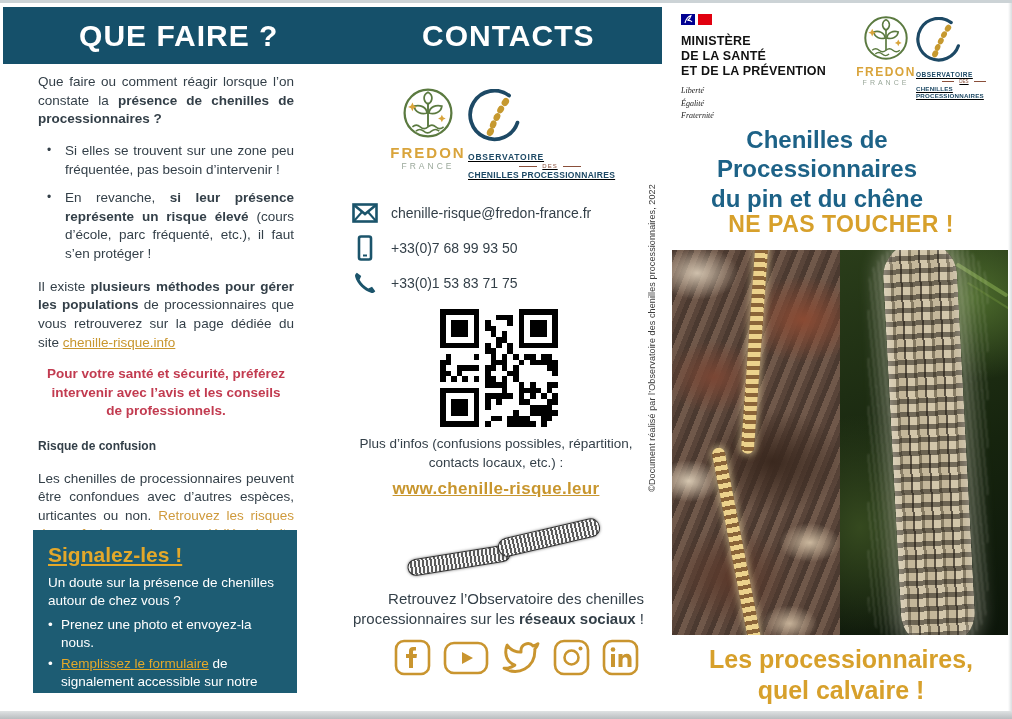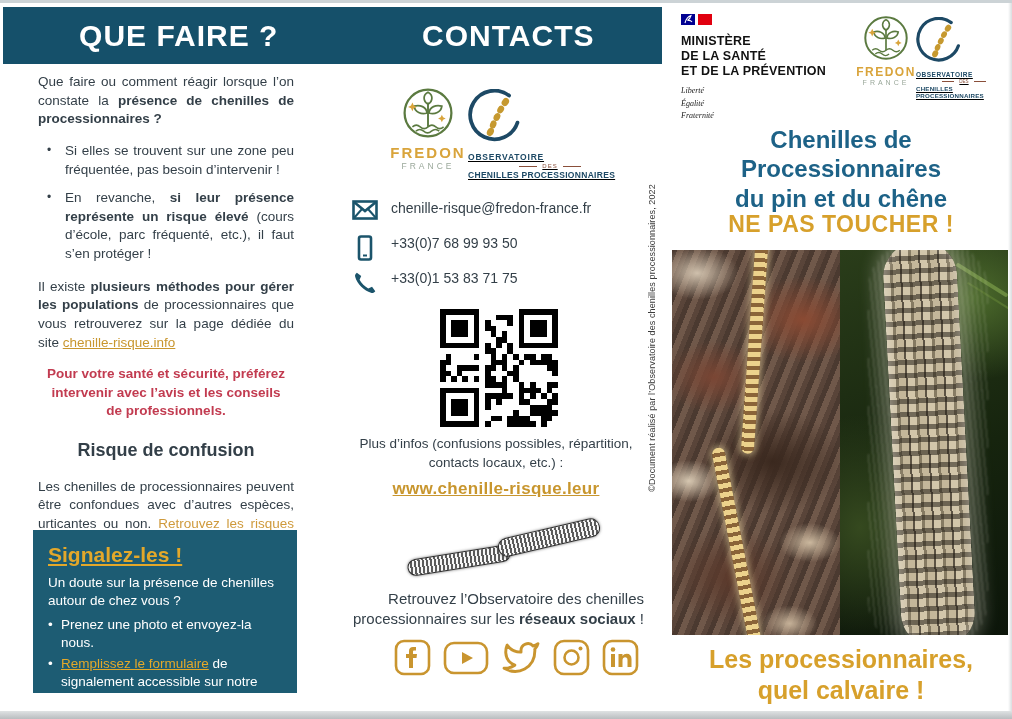--- a/index.html
+++ b/index.html
@@ -22,21 +22,21 @@
   
   .left-content{position:absolute; left:38px; top:70px; width:256px;
     font-size:13.5px; line-height:1.38; color:#333f48; text-align:justify;}
   .left-content p{margin:0 0 13px;}
   .dash-list{list-style:none; margin:2px 0 14px; padding:0;}
   .dash-list li{position:relative; padding-left:27px; margin-bottom:10px;}
   .dash-list li .marker{position:absolute; left:9px; top:0; font-size:12px;}
   .gold-link{color:#c8962e; text-decoration:underline; cursor:pointer;}
   .gold-text{color:#cf9a3c;}
   .warning-red{color:#c23b50; font-weight:700; text-align:center; margin:3px 6px 17px !important;}
-  .bold-heading{font-weight:700; font-size:18px; margin:4px 0 15px !important; text-align:center;}
+  .bold-heading{font-weight:700; font-size:12px; margin:4px 0 15px !important; text-align:left;}
 
   .report-box{position:absolute; left:33px; top:527px; width:264px; height:163px;
     background:#1d5c73; color:#fff; padding:11px 15px; box-sizing:border-box;
     font-size:13.5px; line-height:1.32;}
   .report-box .rb-title{color:#e3a82a; font-size:21px; font-weight:700; margin:0 0 5px;text-decoration:underline;}
   .report-box .rb-sub{margin:0 0 7px;}
   .rb-list{list-style:none; margin:0; padding:0;}
   .rb-list li{position:relative; padding-left:13px; margin-bottom:3px;}
   .rb-list li .marker{position:absolute; left:0; top:0;}
   .white-gold-link{color:#e3a82a; text-decoration:underline; cursor:pointer;}
@@ -54,21 +54,21 @@
   .obs-logo.mid{left:468px; top:86px; width:164px;}
   .obs-logo .o-l1{color:#1d4965; font-weight:700;}
   .obs-logo.mid .o-l1{font-size:8.5px; letter-spacing:0.8px; margin-top:3px;}
   .obs-logo .o-l2{color:#8a4f3a; display:flex; align-items:center; justify-content:center; gap:5px;}
   .obs-logo.mid .o-l2{font-size:6px; letter-spacing:1px; margin:1px 0;}
   .obs-logo .o-l2 i{display:block; width:18px; height:1px; background:#8a4f3a;}
   .obs-logo .o-l3{color:#1d4965; font-weight:700;}
   .obs-logo.mid .o-l3{font-size:8.5px; letter-spacing:0.3px;}
 
   .contact-list{position:absolute; left:352px; top:197px; width:290px;}
-  .contact-row{display:flex; gap:13px; margin-bottom:9px; height:26px;}
+  .contact-row{display:flex; align-items:center; gap:13px; margin-bottom:9px; height:26px;}
   .contact-row .c-text{font-size:14px; color:#333f48;}
 
   .qr-wrap{position:absolute; left:440px; top:306px; width:118px; height:118px;}
   .qr-wrap svg{width:100%; height:100%;}
 
   .qr-caption{position:absolute; left:345px; top:432px; width:302px; text-align:center;
     font-size:13.5px; line-height:1.4; color:#333f48;}
   .website-link{position:absolute; left:345px; top:476px; width:302px; text-align:center;
     font-size:17px; font-weight:700; color:#c8962e; text-decoration:underline; cursor:pointer;
     letter-spacing:0.3px;}
@@ -97,21 +97,21 @@
 
   .fredon-logo.sm{left:848px; top:12px; width:76px;}
   .fredon-logo.sm .f-name{font-size:12px; letter-spacing:1.5px;}
   .fredon-logo.sm .f-sub{font-size:7px;}
   .obs-logo.sm{left:916px; top:14px; width:96px;}
   .obs-logo.sm .o-l1{font-size:6.5px; letter-spacing:0.5px; margin-top:2px;}
   .obs-logo.sm .o-l2{font-size:4.5px; margin:1px 0;}
   .obs-logo.sm .o-l2 i{width:12px;}
   .obs-logo.sm .o-l3{font-size:6.2px; letter-spacing:0.2px;}
 
-  .rp-title{position:absolute; left:672px; top:122px; width:338px; text-align:center;
+  .rp-title{position:absolute; left:648px; top:122px; width:338px; text-align:center;
     font-size:24px; font-weight:700; color:#1d6287; line-height:1.22;}
   .rp-warning{position:absolute; left:672px; top:208px; width:338px; text-align:center;
     font-size:23px; font-weight:800; color:#d7a02b; letter-spacing:0.5px;}
   .rp-caption{position:absolute; left:672px; top:641px; width:338px; text-align:center;
     font-size:25px; font-weight:700; color:#d7a02b; line-height:1.24;}
 
   .photos{position:absolute; left:672px; top:247px; width:336px; height:385px; display:flex; overflow:hidden;}
   .photo{position:relative; width:168px; height:385px; overflow:hidden;}
   .photo-pine{
     background-color:#6b564a;

